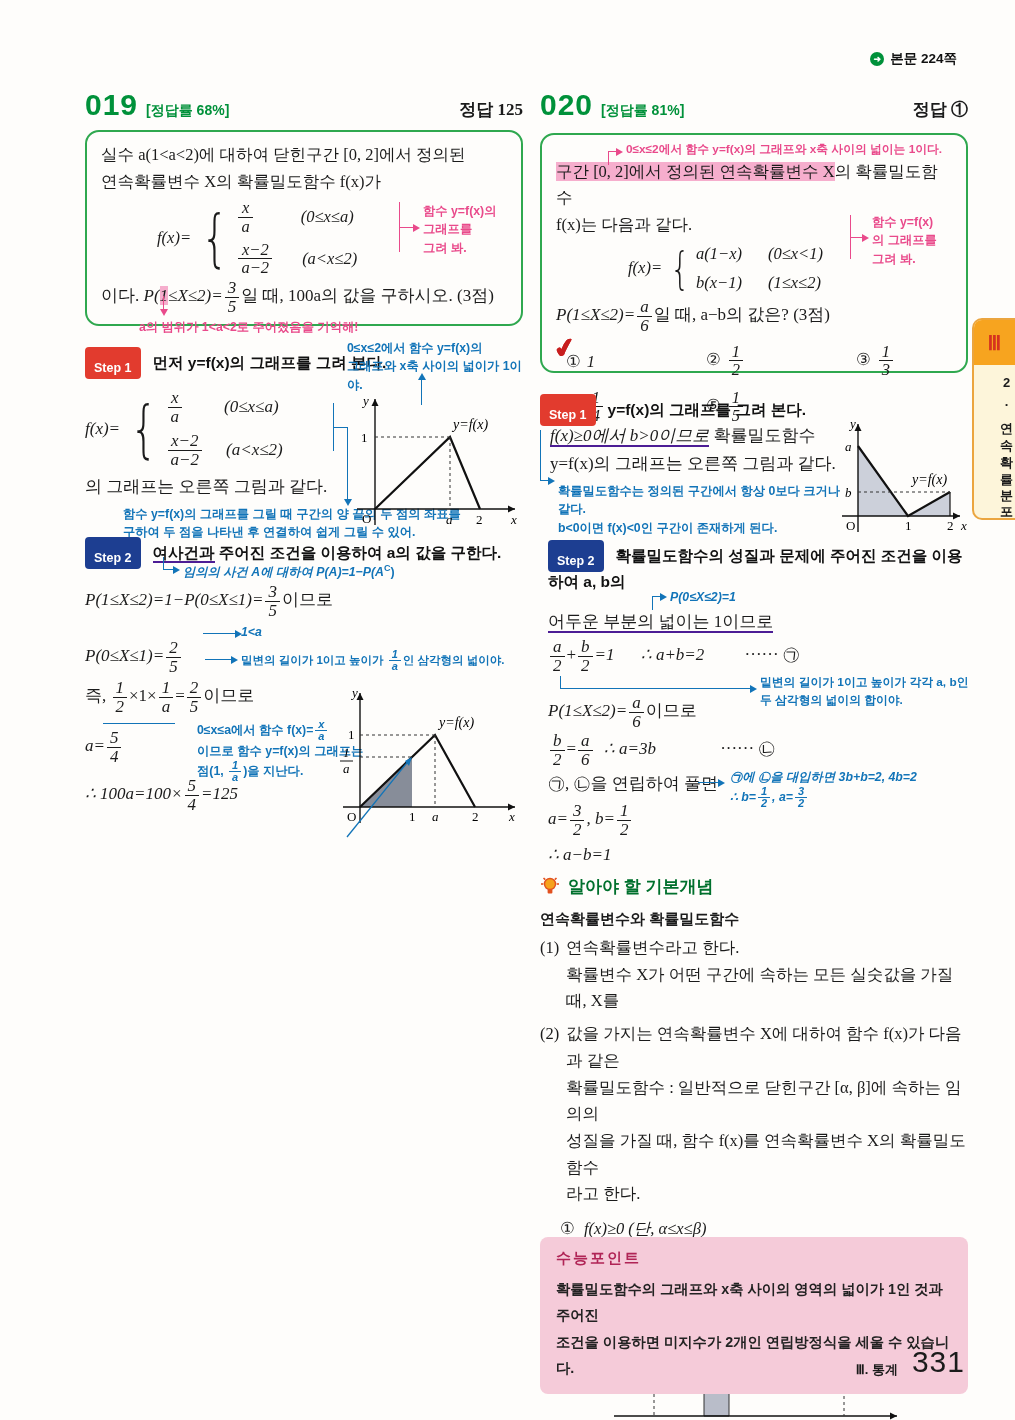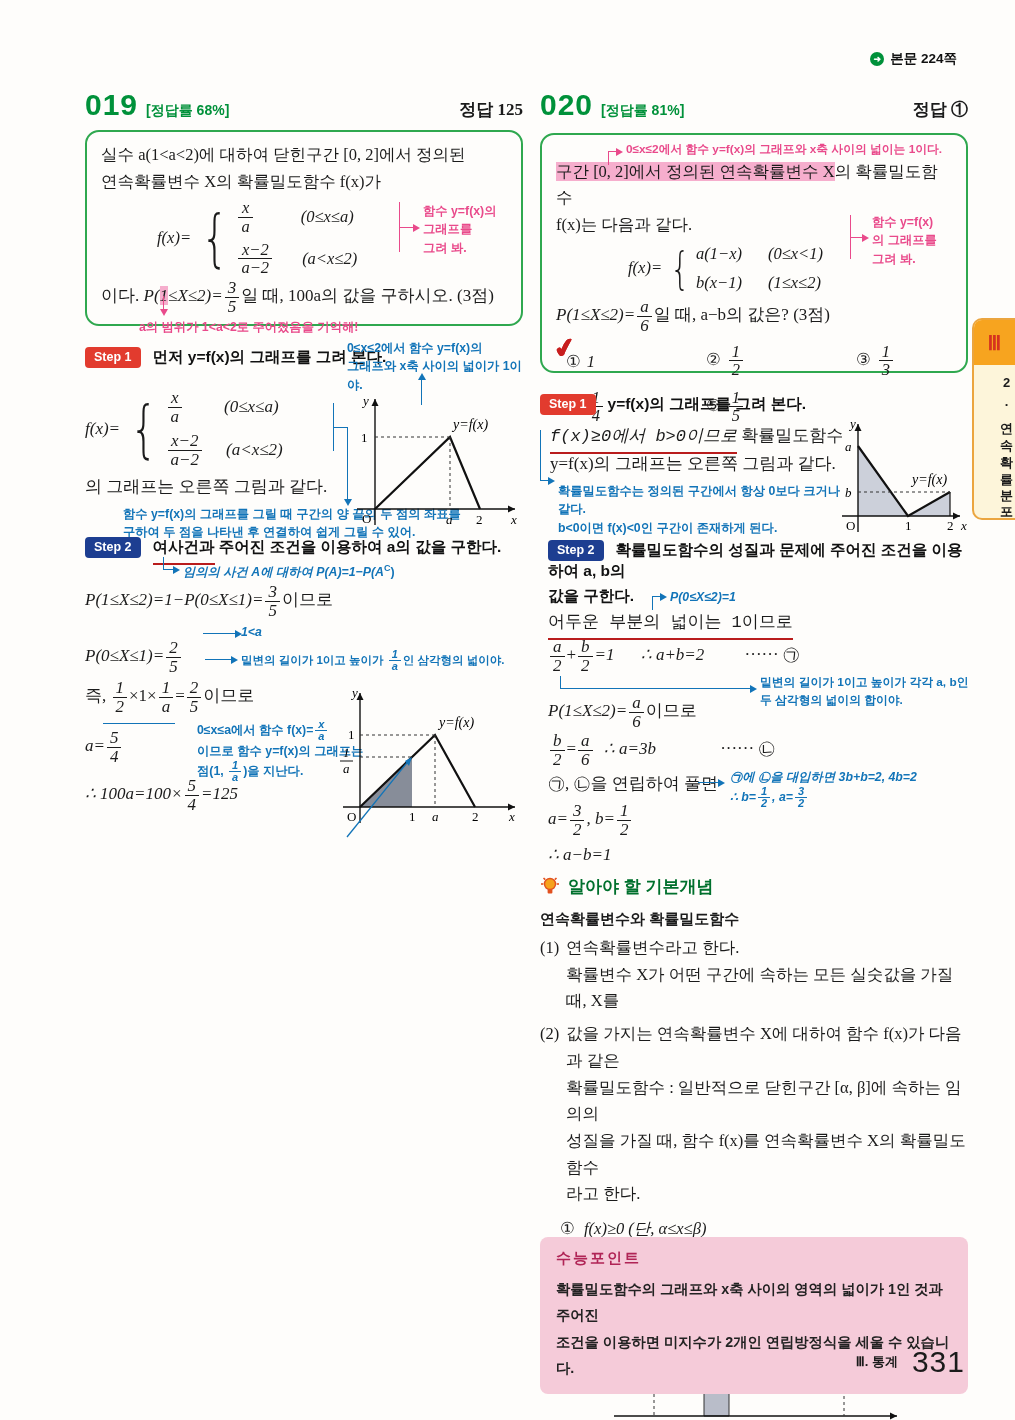--- a/index.html
+++ b/index.html
@@ -9,26 +9,26 @@
   .frac{display:inline-flex;flex-direction:column;align-items:center;vertical-align:middle;
         line-height:1.05;margin:0 2px;font-style:italic;}
   .frac .num{padding:0 3px;}
   .frac .den{border-top:1.4px solid #1b1b1b;padding:0 3px;}
   .frac.mini{font-size:11px;line-height:1;}
   .frac.mini .den{border-top-width:1px;}
   .note-b{color:#1274b8;font-family:"Liberation Sans",sans-serif;font-weight:700;font-size:12.3px;line-height:1.5;}
   .note-p{color:#e94a8b;font-family:"Liberation Sans",sans-serif;font-weight:700;font-size:12.3px;line-height:1.5;}
   .note-b .frac .den{border-top-color:#1274b8;}
   .badge{display:inline-block;color:#fff;font:700 12.5px "Liberation Sans",sans-serif;
-         padding:3px 9px 4px;border-radius:4px;vertical-align:middle;}
+         padding:14px 9px 4px;border-radius:4px;vertical-align:middle;}
   .badge.red{background:#e23b2e;}
   .badge.navy{background:#1d3e91;}
   .step-title{font:700 15.5px "Liberation Sans",sans-serif;color:#111;vertical-align:middle;margin-left:8px;}
   .eq{font-size:17px;}
-  .ul-blue{border-bottom:2px solid #b91c1c;padding-bottom:6px;font-family:Liberation Mono, monospace;}
+  .ul-blue{border-bottom:2px solid #4c1d95;padding-bottom:0;}
   .hl-pink{background:#f6aecd;}
   
   .ln{position:absolute;pointer-events:none;}
   .lnH{border-top:1.5px solid currentColor;height:0;}
   .lnV{border-left:1.5px solid currentColor;width:0;}
   .tri{position:absolute;width:0;height:0;border:4px solid transparent;pointer-events:none;}
   .triR{border-left:7px solid currentColor;border-right:0;}
   .triD{border-top:7px solid currentColor;border-bottom:0;}
   .triU{border-bottom:7px solid currentColor;border-top:0;}
   .c-pink{color:#e94a8b;}
@@ -38,21 +38,21 @@
             font:700 13.5px "Liberation Sans",sans-serif;color:#111;}
   .ref-icon{width:14px;height:14px;border-radius:50%;background:#00913a;display:inline-flex;
             align-items:center;justify-content:center;color:#fff;font-size:9px;}
   .ref-icon::before{content:"➜";}
   .side-tab{position:absolute;left:972px;top:318px;width:43px;height:202px;background:#fdf5da;
             border:2px solid #eba53f;border-right:none;border-radius:10px 0 0 10px;box-sizing:border-box;}
   .tab-top{height:45px;background:#f7a41f;border-radius:8px 0 0 0;display:flex;align-items:center;
            justify-content:center;font:700 20px "Liberation Serif",serif;color:#d6331f;}
   .tab-label{writing-mode:vertical-rl;text-orientation:upright;font:700 13px "Liberation Sans",sans-serif;
              letter-spacing:4px;margin:10px auto 0;display:block;text-align:center;width:100%;}
-  .footer{position:absolute;top:1345px;right:50px;display:flex;align-items:center;gap:14px;}
+  .footer{position:absolute;top:1345px;right:50px;display:flex;align-items:flex-end;gap:14px;}
   .footer .sect{font:700 13px "Liberation Sans",sans-serif;}
   .footer .pagenum{font:400 30px "Liberation Sans",sans-serif;letter-spacing:1px;}
   
   .col{position:absolute;top:88px;}
   .col-left{left:85px;width:438px;}
   .col-right{left:540px;width:428px;}
   .prob-head{display:flex;align-items:baseline;}
   .prob-num{font:800 30px "Liberation Sans",sans-serif;color:#00913a;letter-spacing:1px;}
   .prob-rate{font:700 14px "Liberation Sans",sans-serif;color:#00913a;margin-left:8px;}
   .prob-ans{margin-left:auto;font:700 17px "Liberation Serif",serif;}
@@ -406,21 +406,20 @@
         <text class="gtk" x="18" y="114">O</text>
         <text class="gtk" x="77" y="114">1</text>
         <text class="gtk" x="119" y="114">2</text>
         <text class="gt" x="133" y="114">x</text>
       </svg>
     </div>
 
     <div class="abs" style="left:8px;top:452px;width:428px;height:280px;">
       <span class="badge navy">Step 2</span>
       <span class="step-title">확률밀도함수의 성질과 문제에 주어진 조건을 이용하여 a, b의</span>
-      <div class="step-title" style="margin-left:0;margin-top:4px;">값을 구한다.</div>
       <div class="ln lnV c-blue" style="left:104px;top:56px;height:14px;"></div>
       <div class="ln lnH c-blue" style="left:104px;top:56px;width:8px;"></div>
       <div class="tri triR c-blue" style="left:112px;top:52.5px;"></div>
       <div class="note-b abs m" style="left:122px;top:48px;font-style:italic;">P(0≤X≤2)=1</div>
       <div class="abs eq" style="left:0;top:70px;">
         <span class="ul-blue">어두운 부분의 넓이는 1이므로</span>
       </div>
       <div class="abs eq" style="left:0;top:98px;">
         <span class="frac">
             <span class="num">a</span>

